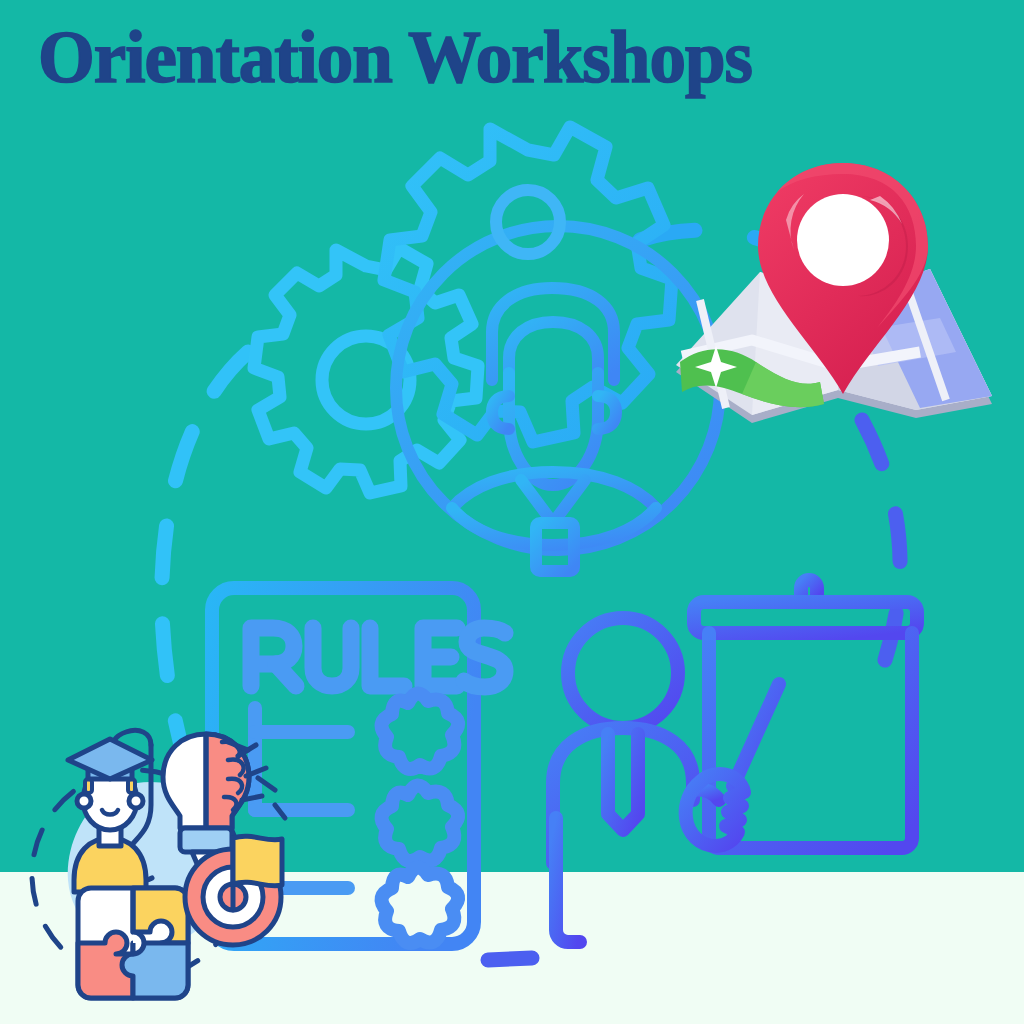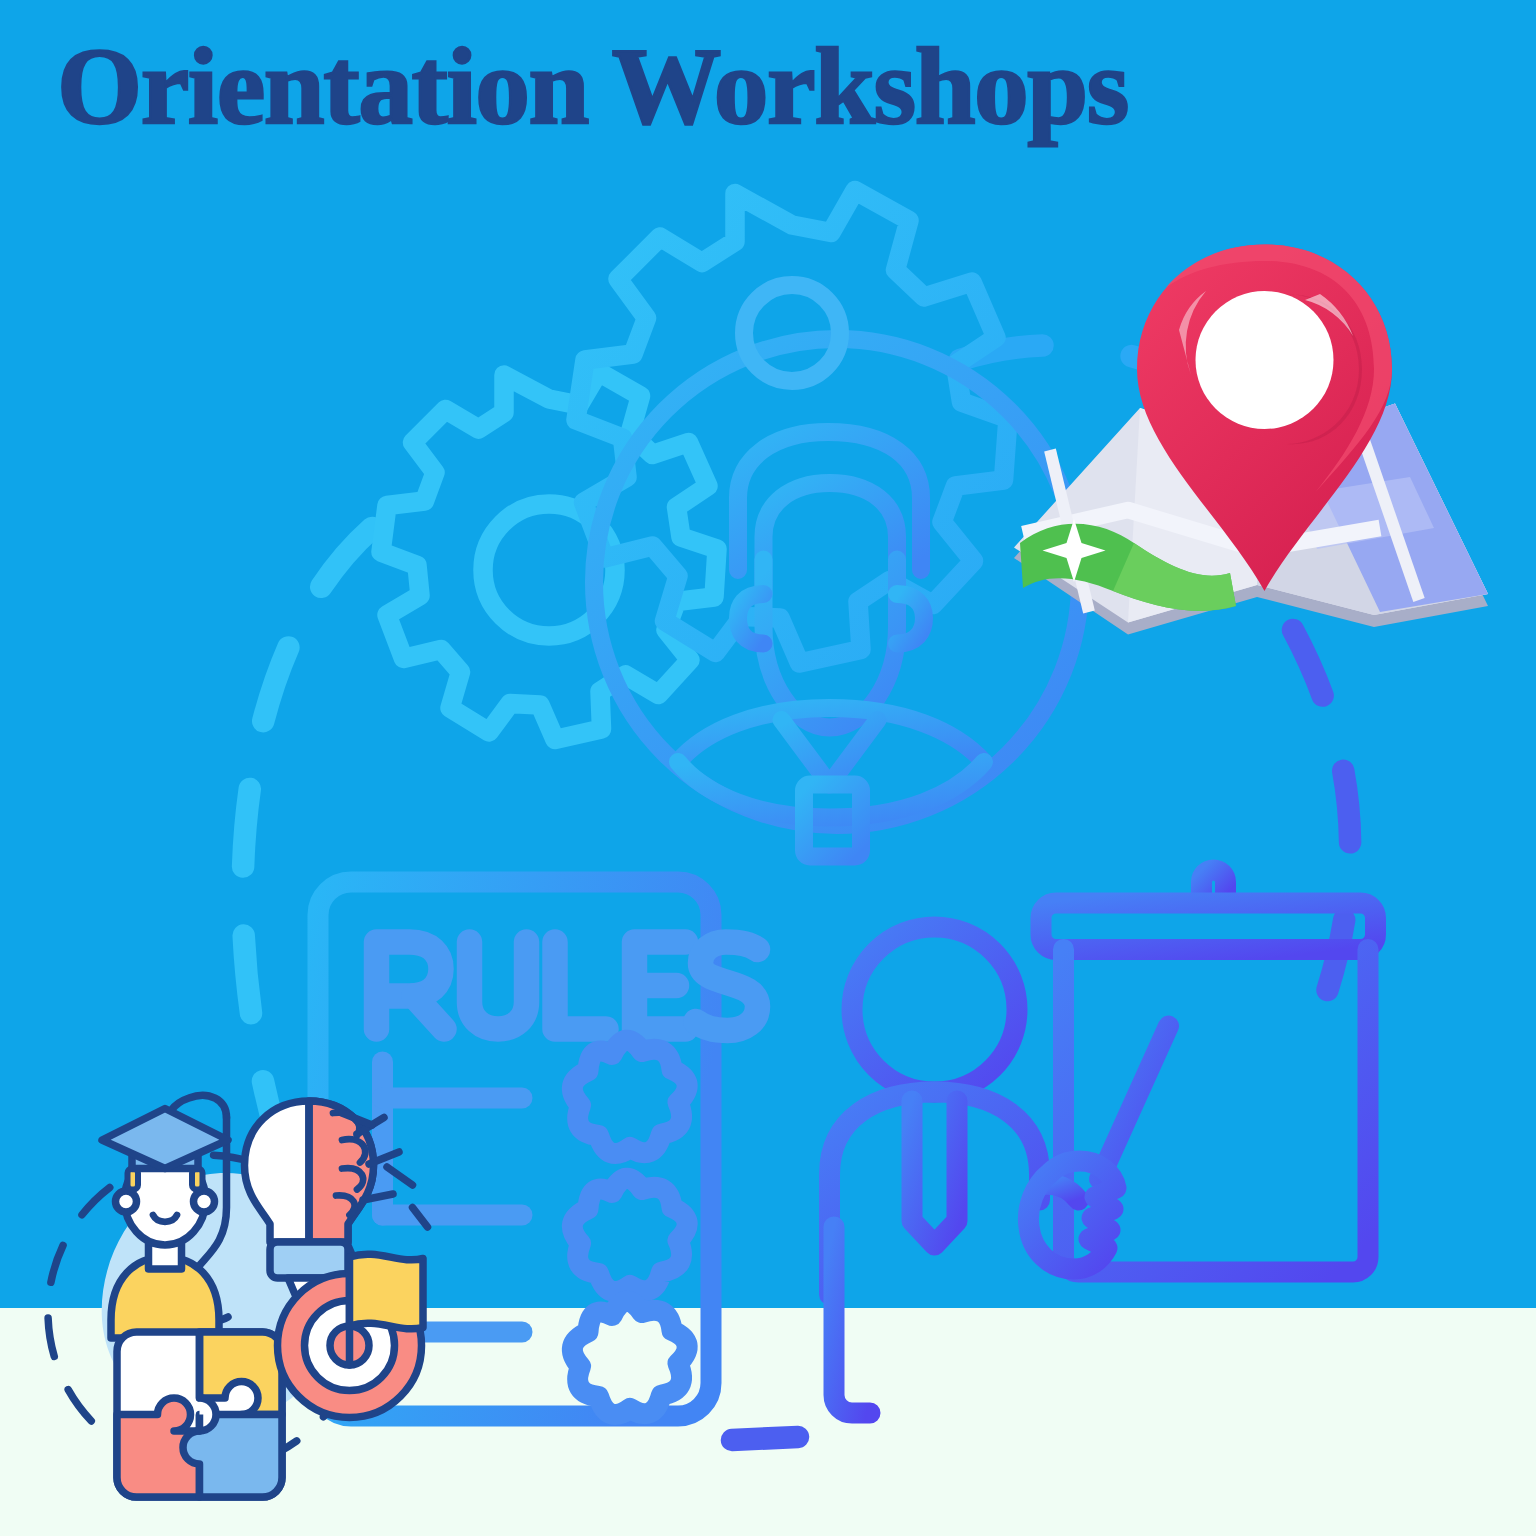--- a/index.html
+++ b/index.html
@@ -5,21 +5,21 @@
   html,body{margin:0;padding:0;}
   body{
     width:1024px;height:1024px;
     background:#f0fdf4;
     font-family:"Liberation Sans", sans-serif;
     overflow:hidden;
   }
   #poster{
     position:relative;
     width:1024px;height:872px;
-    background:#0ea5e9;
+    background:#14b8a6;
   }
   #title{
     position:absolute;
     left:38px; top:20px;
     font-family:"Liberation Serif", serif;
     font-weight:bold;
     font-size:73px;
     letter-spacing:-1px;
     color:#1f4489;
     white-space:nowrap;

